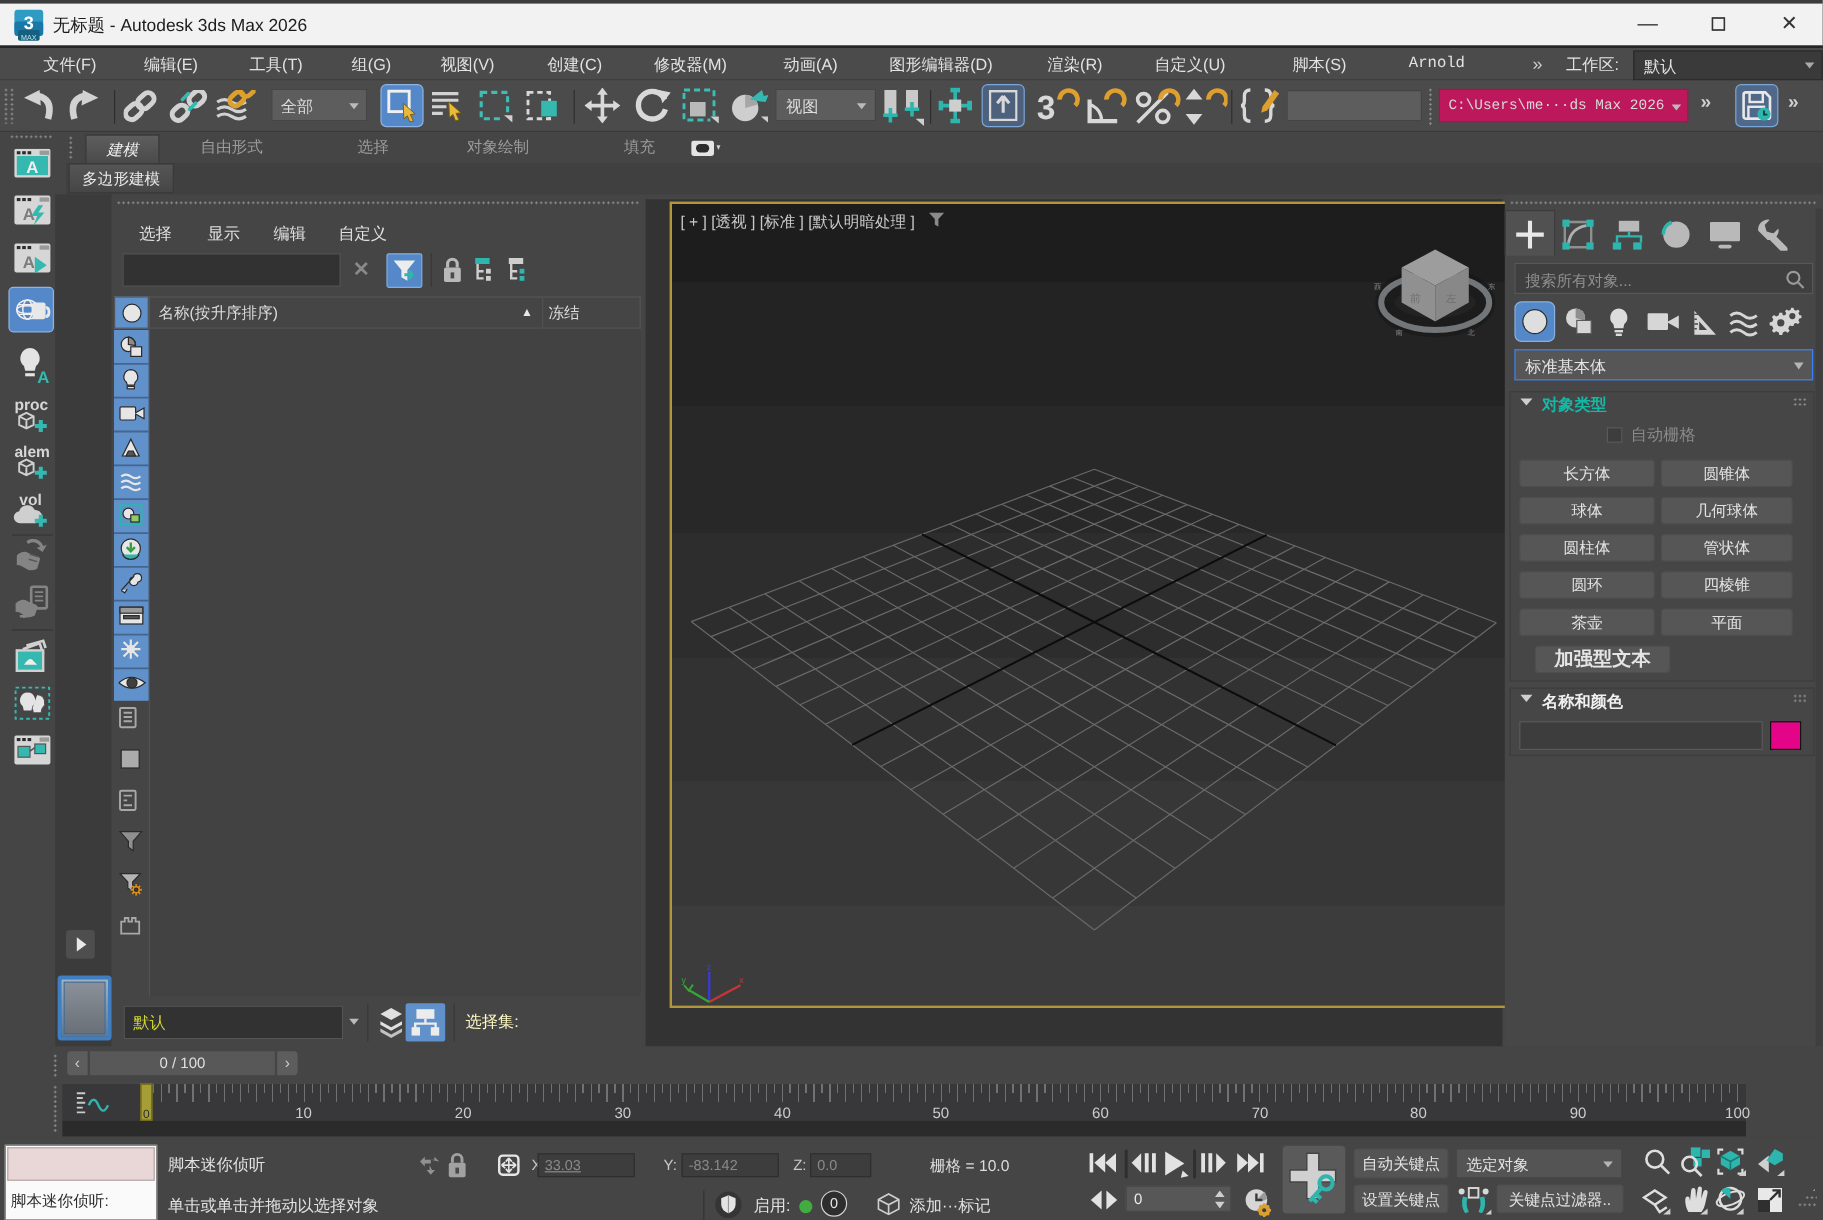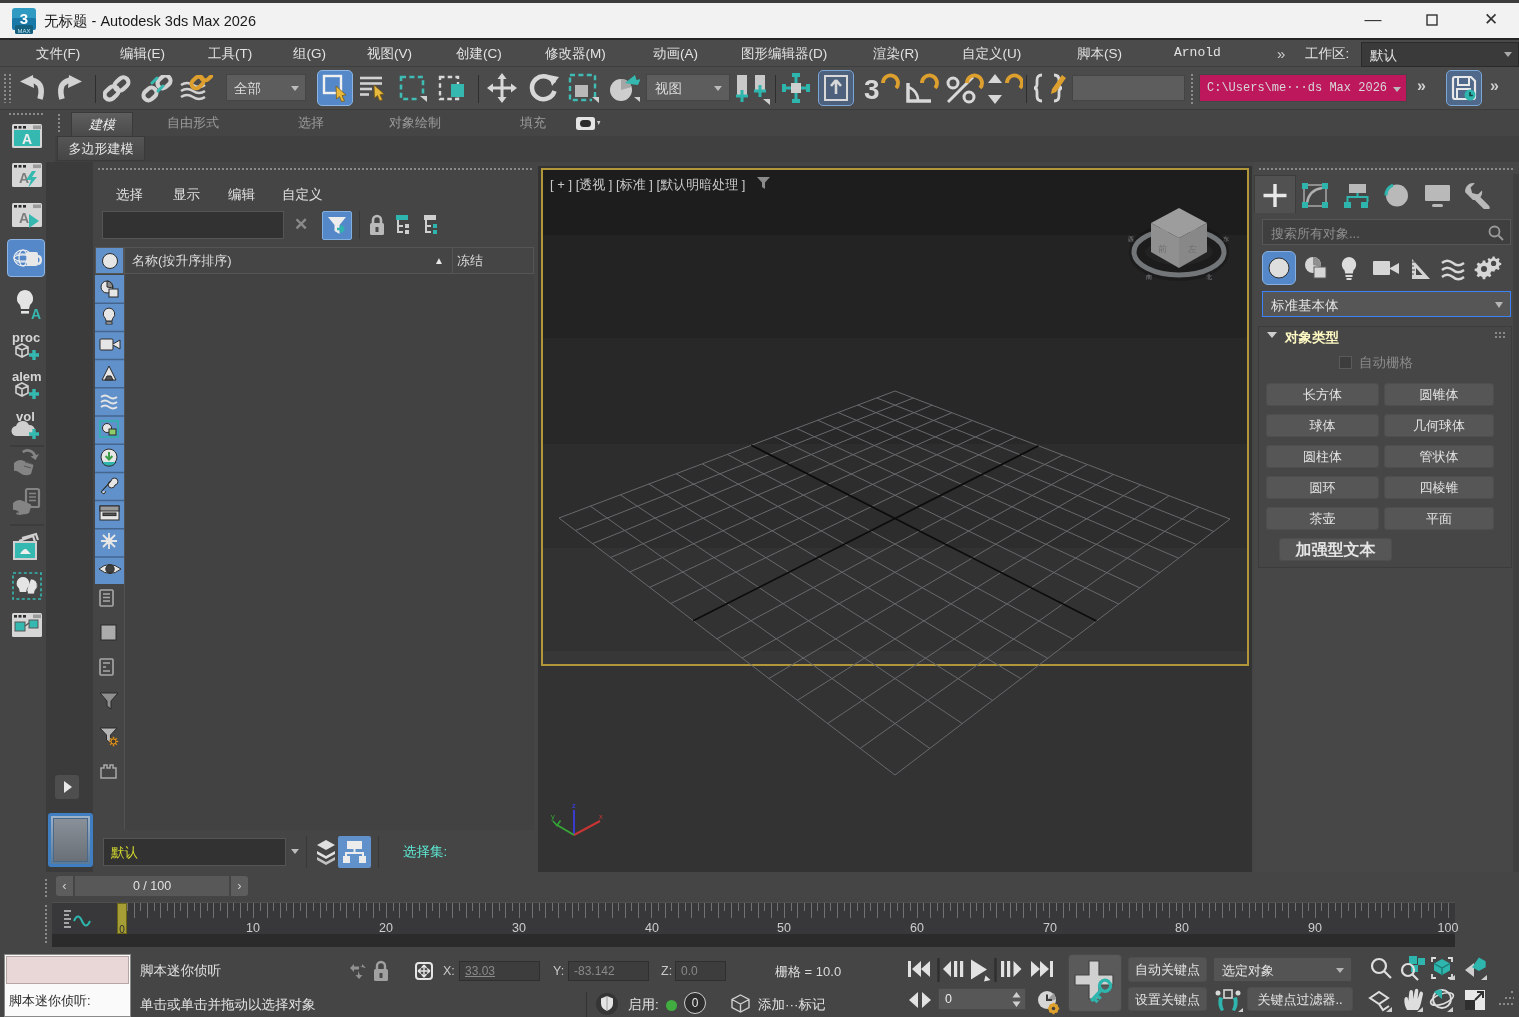--- a/index.html
+++ b/index.html
@@ -16,21 +16,21 @@
 #toolbar{left:0;top:67px;width:1519px;height:43px;background:#4b4b4b;border-bottom:1px solid #3a3a3a;}
 
 #ribbont{left:55px;top:110px;width:1464px;height:26px;background:#454545;}
 #ribbonb{left:55px;top:136px;width:1464px;height:26px;background:#404040;}
 .rtab{position:absolute;top:2px;height:24px;font-size:13px;color:#9b9b9b;text-align:center;}
 
 #lefttb{left:0;top:110px;width:55px;height:762px;background:#454545;}
 #vstrip{left:46px;top:162px;width:47px;height:710px;background:#3b3b3b;}
 #explorer{left:93px;top:162px;width:444px;height:710px;background:#454545;}
 #viewport{left:538px;top:166px;width:714px;height:706px;background:#333;}
-#vpinner{left:3px;top:2px;width:708px;height:498px;border:2px solid #b2973a;
+#vpinner{left:20px;top:2px;width:708px;height:672px;border:2px solid #b2973a;
  background:linear-gradient(#1d1d1d 0 65px,#232323 65px 168px,#282828 168px 274px,#2d2d2d 274px 378px,#323232 378px 481px,#373737 481px 585px,#3c3c3c 585px 100%);}
 #cmdpanel{left:1254px;top:162px;width:265px;height:710px;background:#474747;}
 
 #timeslider{left:0;top:872px;width:1519px;height:28px;background:#454545;}
 #trackbar{left:0;top:900px;width:1519px;height:48px;background:#454545;}
 #statusbar{left:0;top:948px;width:1519px;height:69px;background:#454545;}
 .fld{background:#3d3d3d;border:1px solid #2f2f2f;color:#8a8a8a;font-size:12px;}
 .dots{background-image:radial-gradient(#8a8a8a 28%,transparent 32%);background-size:4px 4px;}
 .vdots{background-image:radial-gradient(#8a8a8a 30%,transparent 34%);background-size:4px 4px;}
 .sep{position:absolute;width:1px;background:#353535;}
@@ -496,21 +496,21 @@
     </svg>
     <div class="abs" style="left:245px;top:674px;width:33px;height:32px;background:#6191ca;border-radius:2px;">
       <svg width="25" height="24" style="margin:4px 0 0 4px" viewBox="0 0 25 24">
         <rect x="5" y="1" width="15" height="8" fill="#ececec"></rect>
         <path d="M12.5 9 v4 M4 17 v-4 h17 v4" stroke="#ececec" stroke-width="2" fill="none"></path>
         <rect x="1" y="16" width="7" height="7" fill="#ececec"></rect>
           <rect x="17" y="16" width="7" height="7" fill="#ececec"></rect>
       </svg>
     </div>
     <div class="sep" style="left:285px;top:674px;height:32px;background:#383838;"></div>
-    <div class="abs" style="left:310px;top:681px;font-size:13.5px;color:#5eead4;text-align:center;">选择集:</div>
+    <div class="abs" style="left:295px;top:681px;font-size:13.5px;color:#fef9c3;text-align:center;">选择集:</div>
   </div>
   <div class="abs" style="left:48px;top:813px;width:45px;height:54px;background:linear-gradient(#9eb2c8,#5a7a9a);border:3px solid #3f7ec0;border-radius:3px;">
     <div style="position:absolute;left:2px;top:2px;right:2px;bottom:2px;background:linear-gradient(#8a9099,#6a7077);border:1px solid #49698a;"></div>
   </div>
   <div class="abs" id="viewport">
     <div class="abs" id="vpinner">
       <div class="abs" style="left:7px;top:6px;font-size:13px;color:#c9c9c9;">[ + ] [透视 ] [标准 ] [默认明暗处理 ]
         <svg width="13" height="12" viewBox="0 0 13 12" style="margin-left:8px">
             <path d="M0 0 H13 L8 5.5 V12 L5 10 V5.5 Z" fill="#8a8a8a"></path>
           </svg>
@@ -637,36 +637,43 @@
         <path d="M16.6 0.4 l2 0 l0.4 1.8 l1.7 0.7 l1.6 -1 l1.4 1.4 l-1 1.6 l0.7 1.7 l1.8 0.4 l0 2 l-1.8 0.4 l-0.7 1.7 l1 1.6 l-1.4 1.4 l-1.6 -1 l-1.7 0.7 l-0.4 1.8 l-2 0 l-0.4 -1.8 l-1.7 -0.7 l-1.6 1 l-1.4 -1.4 l1 -1.6 l-0.7 -1.7 l-1.8 -0.4 l0 -2 l1.8 -0.4 l0.7 -1.7 l-1 -1.6 l1.4 -1.4 l1.6 1 l1.7 -0.7 z"></path>
         <circle cx="17.6" cy="7.4" r="2.6" fill="#474747"></circle>
       </g>
     </svg>
     <div class="abs" style="left:8px;top:129px;width:249px;height:26px;background:#565656;border:1px solid #3b82f6;">
       <div style="position:absolute;left:8px;top:5px;font-size:13.5px;color:#e4e4e4;">标准基本体</div>
       <div style="position:absolute;right:7px;top:10px;width:0;height:0;border-left:4.5px solid transparent;border-right:4.5px solid transparent;border-top:6px solid #b5b5b5;"></div>
     </div>
     <div class="abs" style="left:4px;top:164px;width:254px;height:242px;background:#464646;border:1px solid #3c3c3c;">
       <div style="position:absolute;left:8px;top:5px;width:0;height:0;border-left:5px solid transparent;border-right:5px solid transparent;border-top:6px solid #cfcfcf;"></div>
-      <div style="position:absolute;left:26px;top:2px;font-size:13.5px;font-weight:bold;color:#fef9c3;">对象类型</div>
+      <div style="position:absolute;left:26px;top:2px;font-size:13.5px;font-weight:bold;color:#14b8a6;">对象类型</div>
       <div class="abs dots" style="right:6px;top:4px;width:11px;height:8px;"></div>
       <div style="position:absolute;left:80px;top:29px;width:13px;height:13px;background:#3d3d3d;border:1px solid #5a5a5a;"></div>
       <div style="position:absolute;left:100px;top:27px;font-size:13.5px;color:#8a8a8a;">自动栅格</div>
       <div class="gbtn" style="left:7px;top:56px;width:113px;height:23px;font-size:13px;line-height:22px;">长方体</div>
       <div class="gbtn" style="left:125px;top:56px;width:110px;height:23px;font-size:13px;line-height:22px;">圆锥体</div>
       <div class="gbtn" style="left:7px;top:87px;width:113px;height:23px;font-size:13px;line-height:22px;">球体</div>
       <div class="gbtn" style="left:125px;top:87px;width:110px;height:23px;font-size:13px;line-height:22px;">几何球体</div>
       <div class="gbtn" style="left:7px;top:118px;width:113px;height:23px;font-size:13px;line-height:22px;">圆柱体</div>
       <div class="gbtn" style="left:125px;top:118px;width:110px;height:23px;font-size:13px;line-height:22px;">管状体</div>
       <div class="gbtn" style="left:7px;top:149px;width:113px;height:23px;font-size:13px;line-height:22px;">圆环</div>
       <div class="gbtn" style="left:125px;top:149px;width:110px;height:23px;font-size:13px;line-height:22px;">四棱锥</div>
       <div class="gbtn" style="left:7px;top:180px;width:113px;height:23px;font-size:13px;line-height:22px;">茶壶</div>
       <div class="gbtn" style="left:125px;top:180px;width:110px;height:23px;font-size:13px;line-height:22px;">平面</div>
       <div class="gbtn" style="left:20px;top:211px;width:113px;height:23px;font-size:16px;line-height:22px;font-weight:bold;">加强型文本</div>
     </div>
+    <div class="abs" style="left:4px;top:411px;width:254px;height:57px;background:#464646;border:1px solid #3c3c3c;">
+      <div style="position:absolute;left:8px;top:5px;width:0;height:0;border-left:5px solid transparent;border-right:5px solid transparent;border-top:6px solid #cfcfcf;"></div>
+      <div style="position:absolute;left:26px;top:2px;font-size:13.5px;font-weight:bold;color:#f0f0f0;">名称和颜色</div>
+      <div class="abs dots" style="right:6px;top:4px;width:11px;height:8px;"></div>
+      <div style="position:absolute;left:7px;top:27px;width:203px;height:24px;background:#3d3d3d;border:1px solid #5a5a5a;"></div>
+      <div style="position:absolute;left:216px;top:27px;width:26px;height:24px;background:#e40487;border:1px solid #111;"></div>
+    </div>
   </div>
   <div class="abs" id="timeslider">
     <div class="abs vdots" style="left:44px;top:6px;width:4px;height:20px;"></div>
     <div class="abs" style="left:56px;top:4px;width:17px;height:20px;background:#5d5d5d;border-radius:3px 0 0 3px;color:#ccc;text-align:center;line-height:19px;font-size:13px;">‹</div>
     <div class="abs" style="left:75px;top:4px;width:154px;height:20px;background:#585858;color:#e0e0e0;text-align:center;line-height:20px;font-size:12.5px;">0 / 100</div>
     <div class="abs" style="left:231px;top:4px;width:17px;height:20px;background:#5d5d5d;border-radius:0 3px 3px 0;color:#ccc;text-align:center;line-height:19px;font-size:13px;">›</div>
   </div>
   <div class="abs" id="trackbar">
     <div class="abs vdots" style="left:44px;top:4px;width:4px;height:40px;"></div>
     <div class="abs" style="left:52px;top:2px;width:1403px;height:32px;background:#38383a;border-top:1px solid #505050;"></div>
@@ -708,21 +715,21 @@
     <svg class="abs" style="left:373px;top:12px" width="16" height="22" viewBox="0 0 16 22" opacity="0.8">
       <rect x="1" y="9" width="14" height="12" rx="1.5" fill="#b9b9b9"></rect>
       <path d="M4 9 V6 a4 4 0 0 1 8 0 V9" fill="none" stroke="#b9b9b9" stroke-width="2.4"></path>
       <rect x="6.5" y="13" width="3" height="5" fill="#4a4a4a"></rect>
     </svg>
     <svg class="abs" style="left:414px;top:13px" width="20" height="20" viewBox="0 0 20 20">
       <rect x="2" y="2" width="16" height="16" rx="3" fill="none" stroke="#e6e6e6" stroke-width="2"></rect>
       <path d="M10 4 v12 M4 10 h12 M10 4 l-2.5 3 M10 4 l2.5 3 M4 10 l3 -2.5 M4 10 l3 2.5 M16 10 l-3 -2.5 M16 10 l-3 2.5 M10 16 l-2.5 -3 M10 16 l2.5 -3" stroke="#e6e6e6" stroke-width="1.4" fill="none"></path>
     </svg>
     <div class="abs" style="left:443px;top:16px;font-size:12.5px;color:#c9c9c9;">X:</div>
-    <div class="abs fld" style="left:459px;top:13px;width:81px;height:20px;line-height:19px;text-decoration:underline;"><span style="margin-left:5px">33.03</span></div>
+    <div class="abs fld" style="left:448px;top:13px;width:81px;height:20px;line-height:19px;text-decoration:underline;"><span style="margin-left:5px">33.03</span></div>
     <div class="abs" style="left:553px;top:16px;font-size:12.5px;color:#c9c9c9;">Y:</div>
     <div class="abs fld" style="left:568px;top:13px;width:81px;height:20px;line-height:19px;"><span style="margin-left:5px">-83.142</span></div>
     <div class="abs" style="left:661px;top:16px;font-size:12.5px;color:#c9c9c9;">Z:</div>
     <div class="abs fld" style="left:675px;top:13px;width:51px;height:20px;line-height:19px;"><span style="margin-left:5px">0.0</span></div>
     <div class="abs" style="left:775px;top:15px;font-size:13px;color:#dcdcdc;">栅格 = 10.0</div>
     <div class="sep" style="left:586px;top:44px;height:26px;background:#333;"></div>
     <svg class="abs" style="left:595px;top:44px" width="24" height="24" viewBox="0 0 24 24">
       <circle cx="12" cy="12" r="11" fill="#353535"></circle>
       <path d="M12 4 l6 2.5 v5 q0 5 -6 7.5 q-6 -2.5 -6 -7.5 v-5 z" fill="#e4e4e4"></path>
       <path d="M12 4 v15" stroke="#8a8a8a" stroke-width="0.8"></path>

